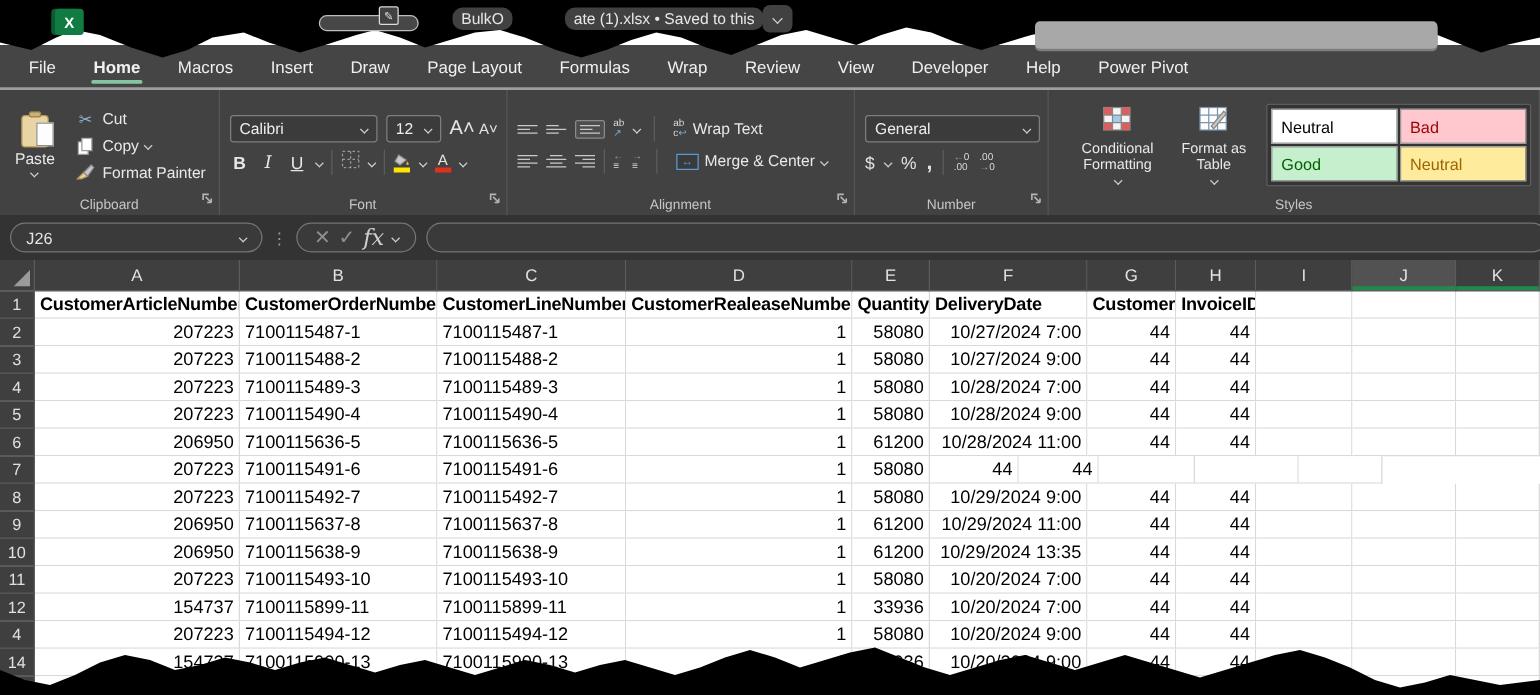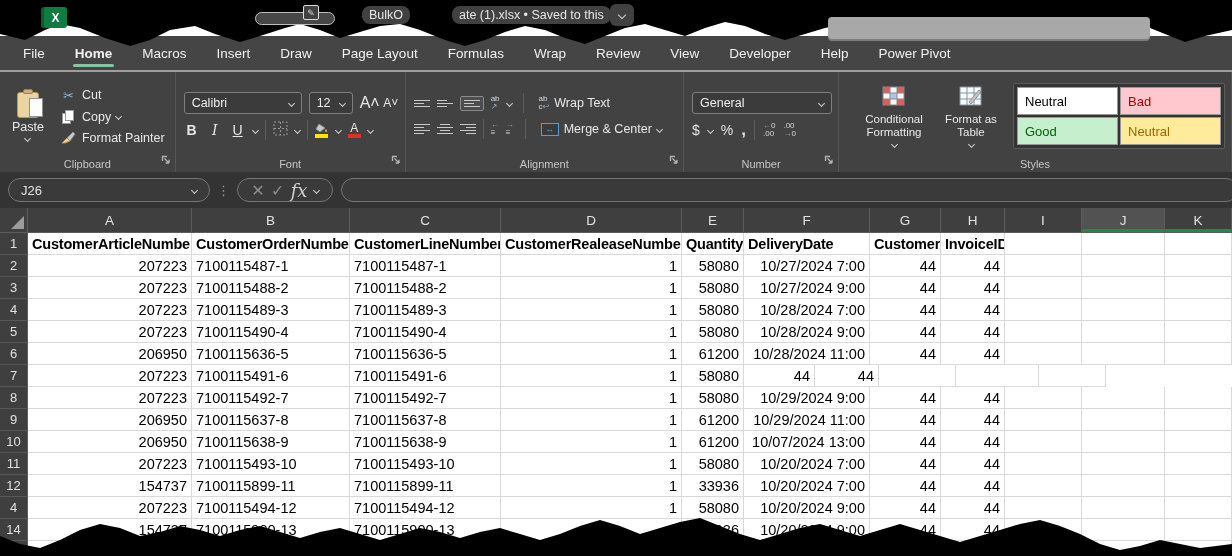--- a/index.html
+++ b/index.html
@@ -539,21 +539,21 @@
         <div class="cell " style="width: 83px;"></div>
         <div class="cell " style="width: 67px;"></div>
       </div>
       <div class="srow">
         <div class="row-h">10</div>
         <div class="cell ar" style="width: 164px;">206950</div>
         <div class="cell " style="width: 158px;">7100115638-9</div>
         <div class="cell " style="width: 151px;">7100115638-9</div>
         <div class="cell ar" style="width: 181px;">1</div>
         <div class="cell ar" style="width: 62px;">61200</div>
-        <div class="cell ar" style="width: 126px;">10/07/2024 13:00</div>
+        <div class="cell ar" style="width: 126px;">10/29/2024 13:35</div>
         <div class="cell ar" style="width: 71px;">44</div>
         <div class="cell ar" style="width: 64px;">44</div>
         <div class="cell " style="width: 77px;"></div>
         <div class="cell " style="width: 83px;"></div>
         <div class="cell " style="width: 67px;"></div>
       </div>
       <div class="srow">
         <div class="row-h">11</div>
         <div class="cell ar" style="width: 164px;">207223</div>
         <div class="cell " style="width: 158px;">7100115493-10</div>

